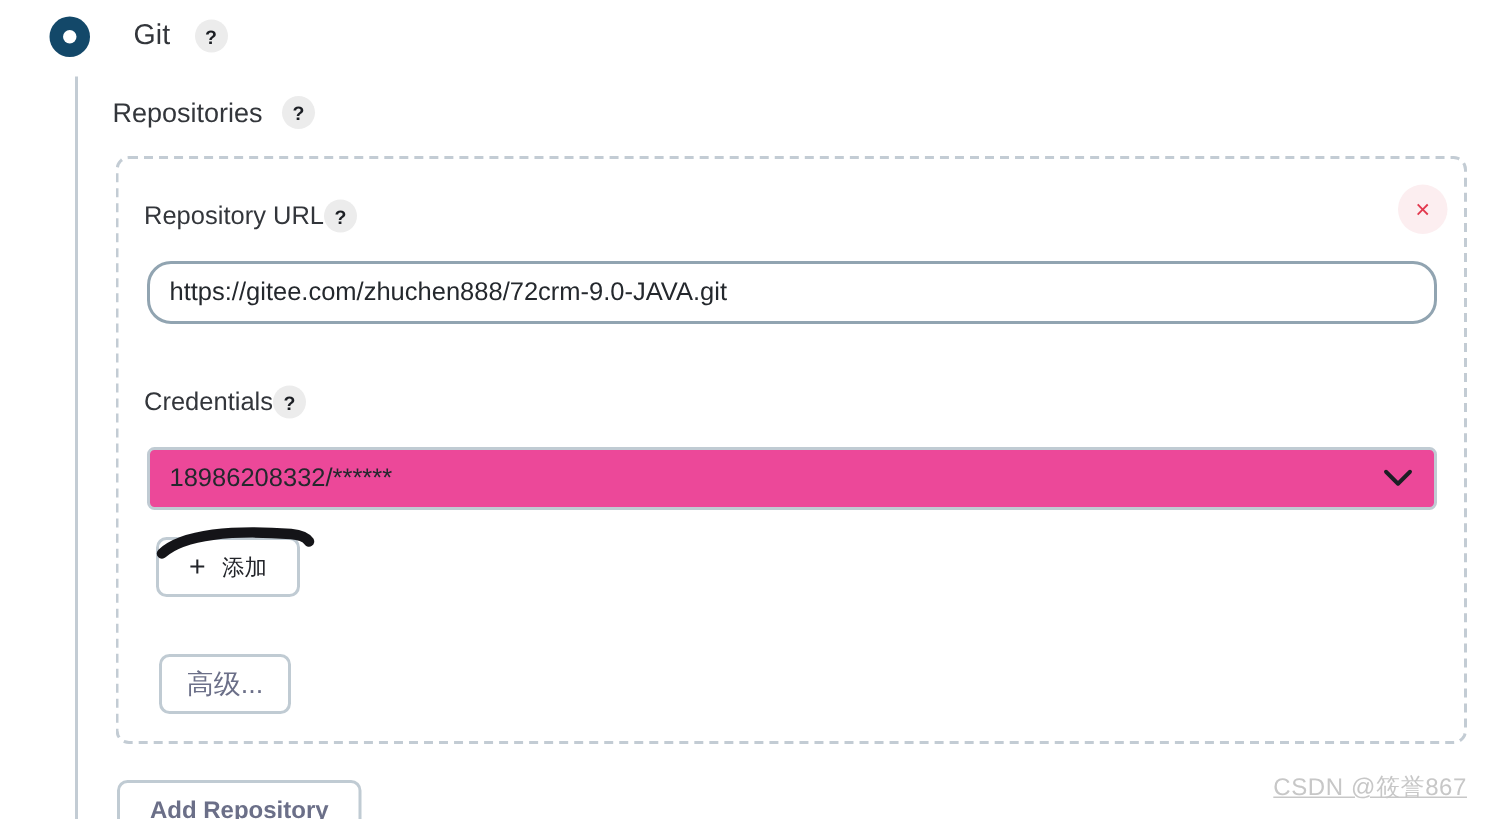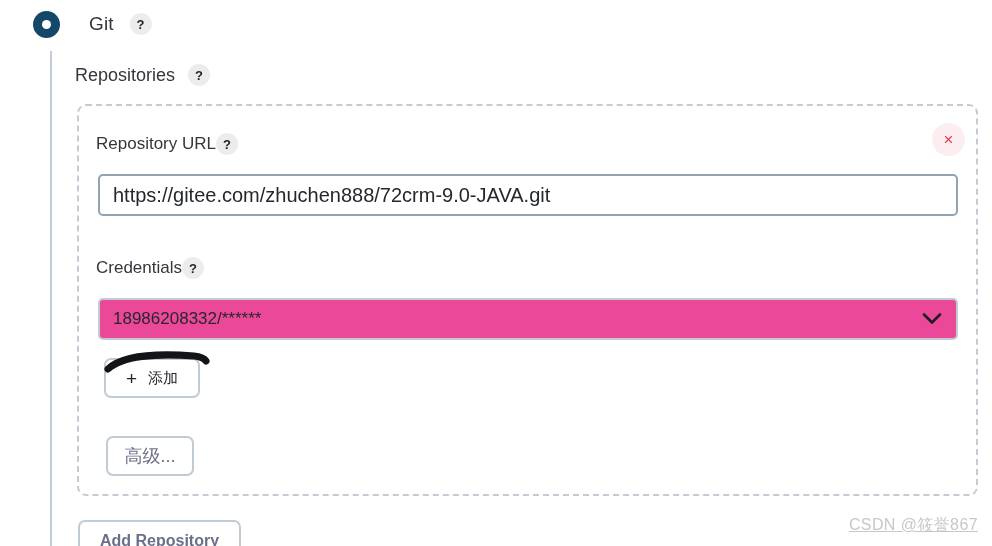--- a/index.html
+++ b/index.html
@@ -117,24 +117,24 @@
 
   
   .txt-input {
     position: absolute;
     left: 98px;
     top: 174px;
     width: 860px;
     height: 42px;
     box-sizing: border-box;
     border: 2px solid #91a4b1;
-    border-radius: 5px;
+    border-radius: 16px;
     background: #ffffff;
     font-family: "Liberation Sans", sans-serif;
-    font-size: 20px;
+    font-size: 17px;
     color: #24282d;
     padding: 15px 13px;
     outline: none;
   }
 
   
   .sel-wrap {
     position: absolute;
     left: 98px;
     top: 298px;

